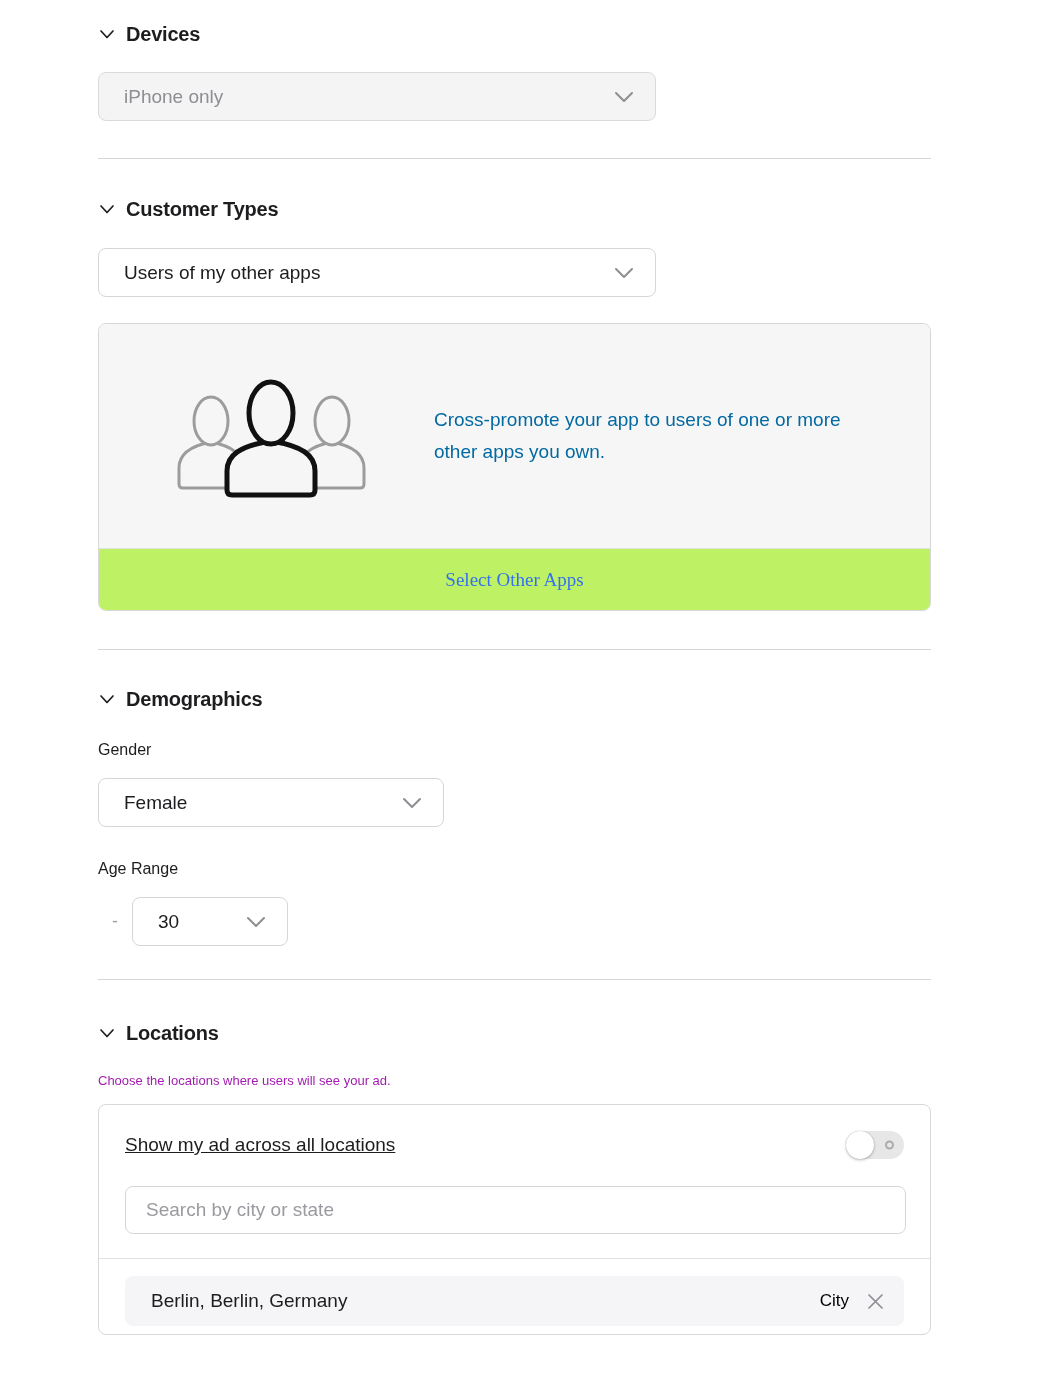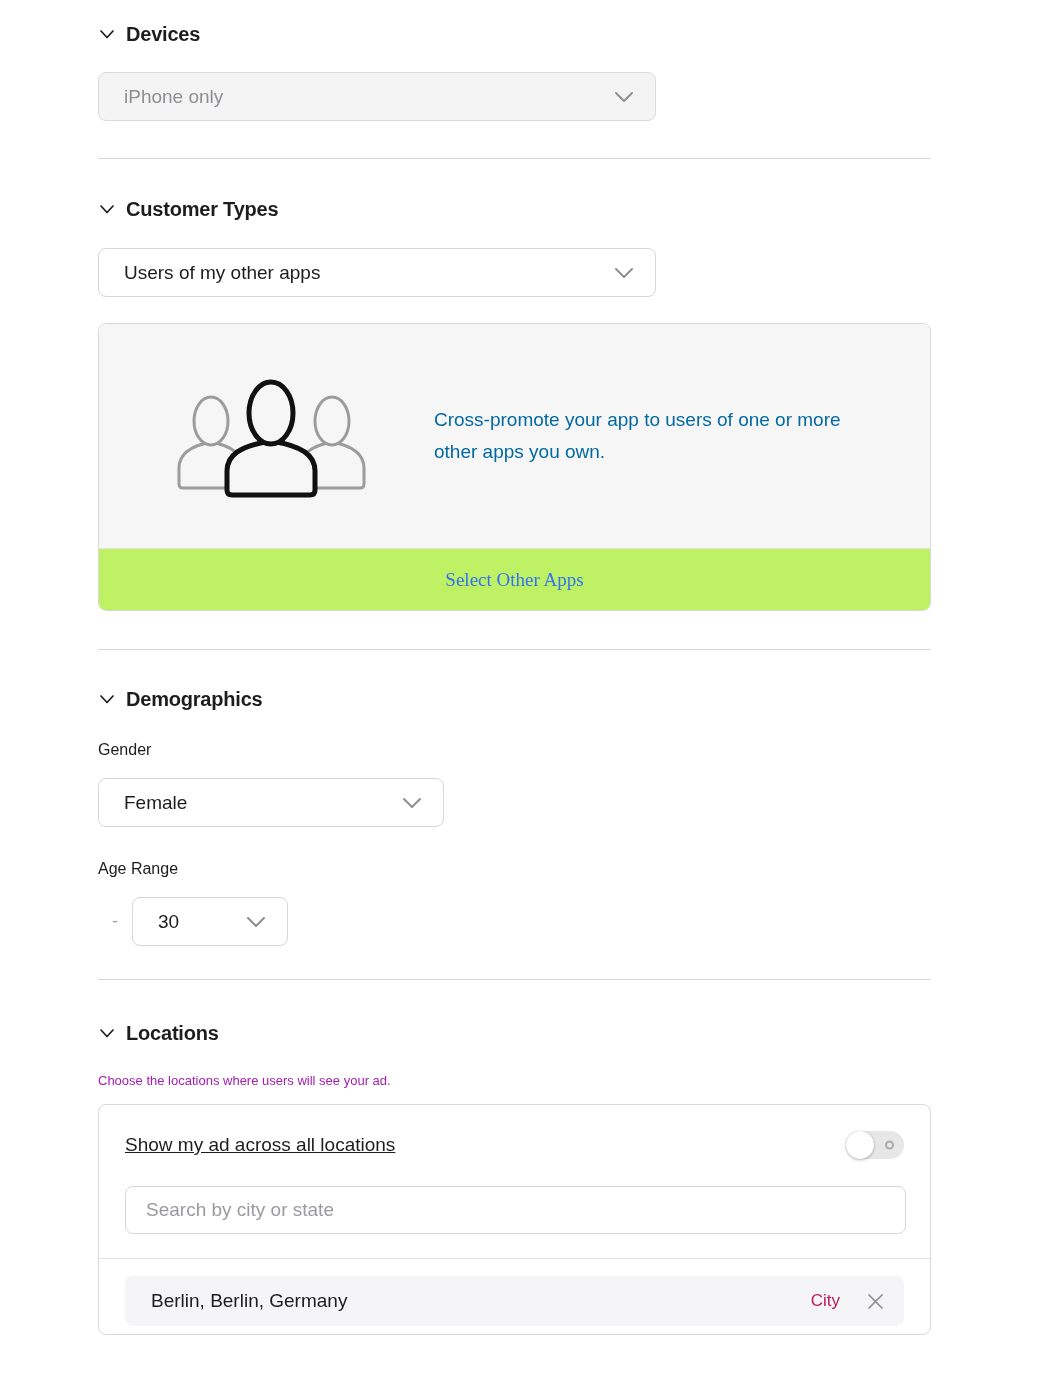--- a/index.html
+++ b/index.html
@@ -140,21 +140,21 @@
   .loc-divider { height: 1px; background: #e1e1e1; }
   .loc-result {
     margin: 17px 26px 8px 26px;
     height: 50px;
     background: #f5f5f7;
     border-radius: 8px;
     display: flex; align-items: center;
     padding: 0 20px 0 26px;
   }
   .loc-result-name { flex: 1; font-size: 19px; color: #1d1d1f; }
-  .loc-result-type { font-size: 17px; color: #be185d; margin-right: 27px; }
+  .loc-result-type { font-size: 17px; color: #000000; margin-right: 18px; }
   .loc-remove { display: flex; align-items: center; cursor: pointer; background: none; border: none; padding: 0; }
 </style>
 </head>
 <body>
 
 <div class="page">
 
   <div class="section">
     <div class="sec-header">
       <span class="chev-icon">

